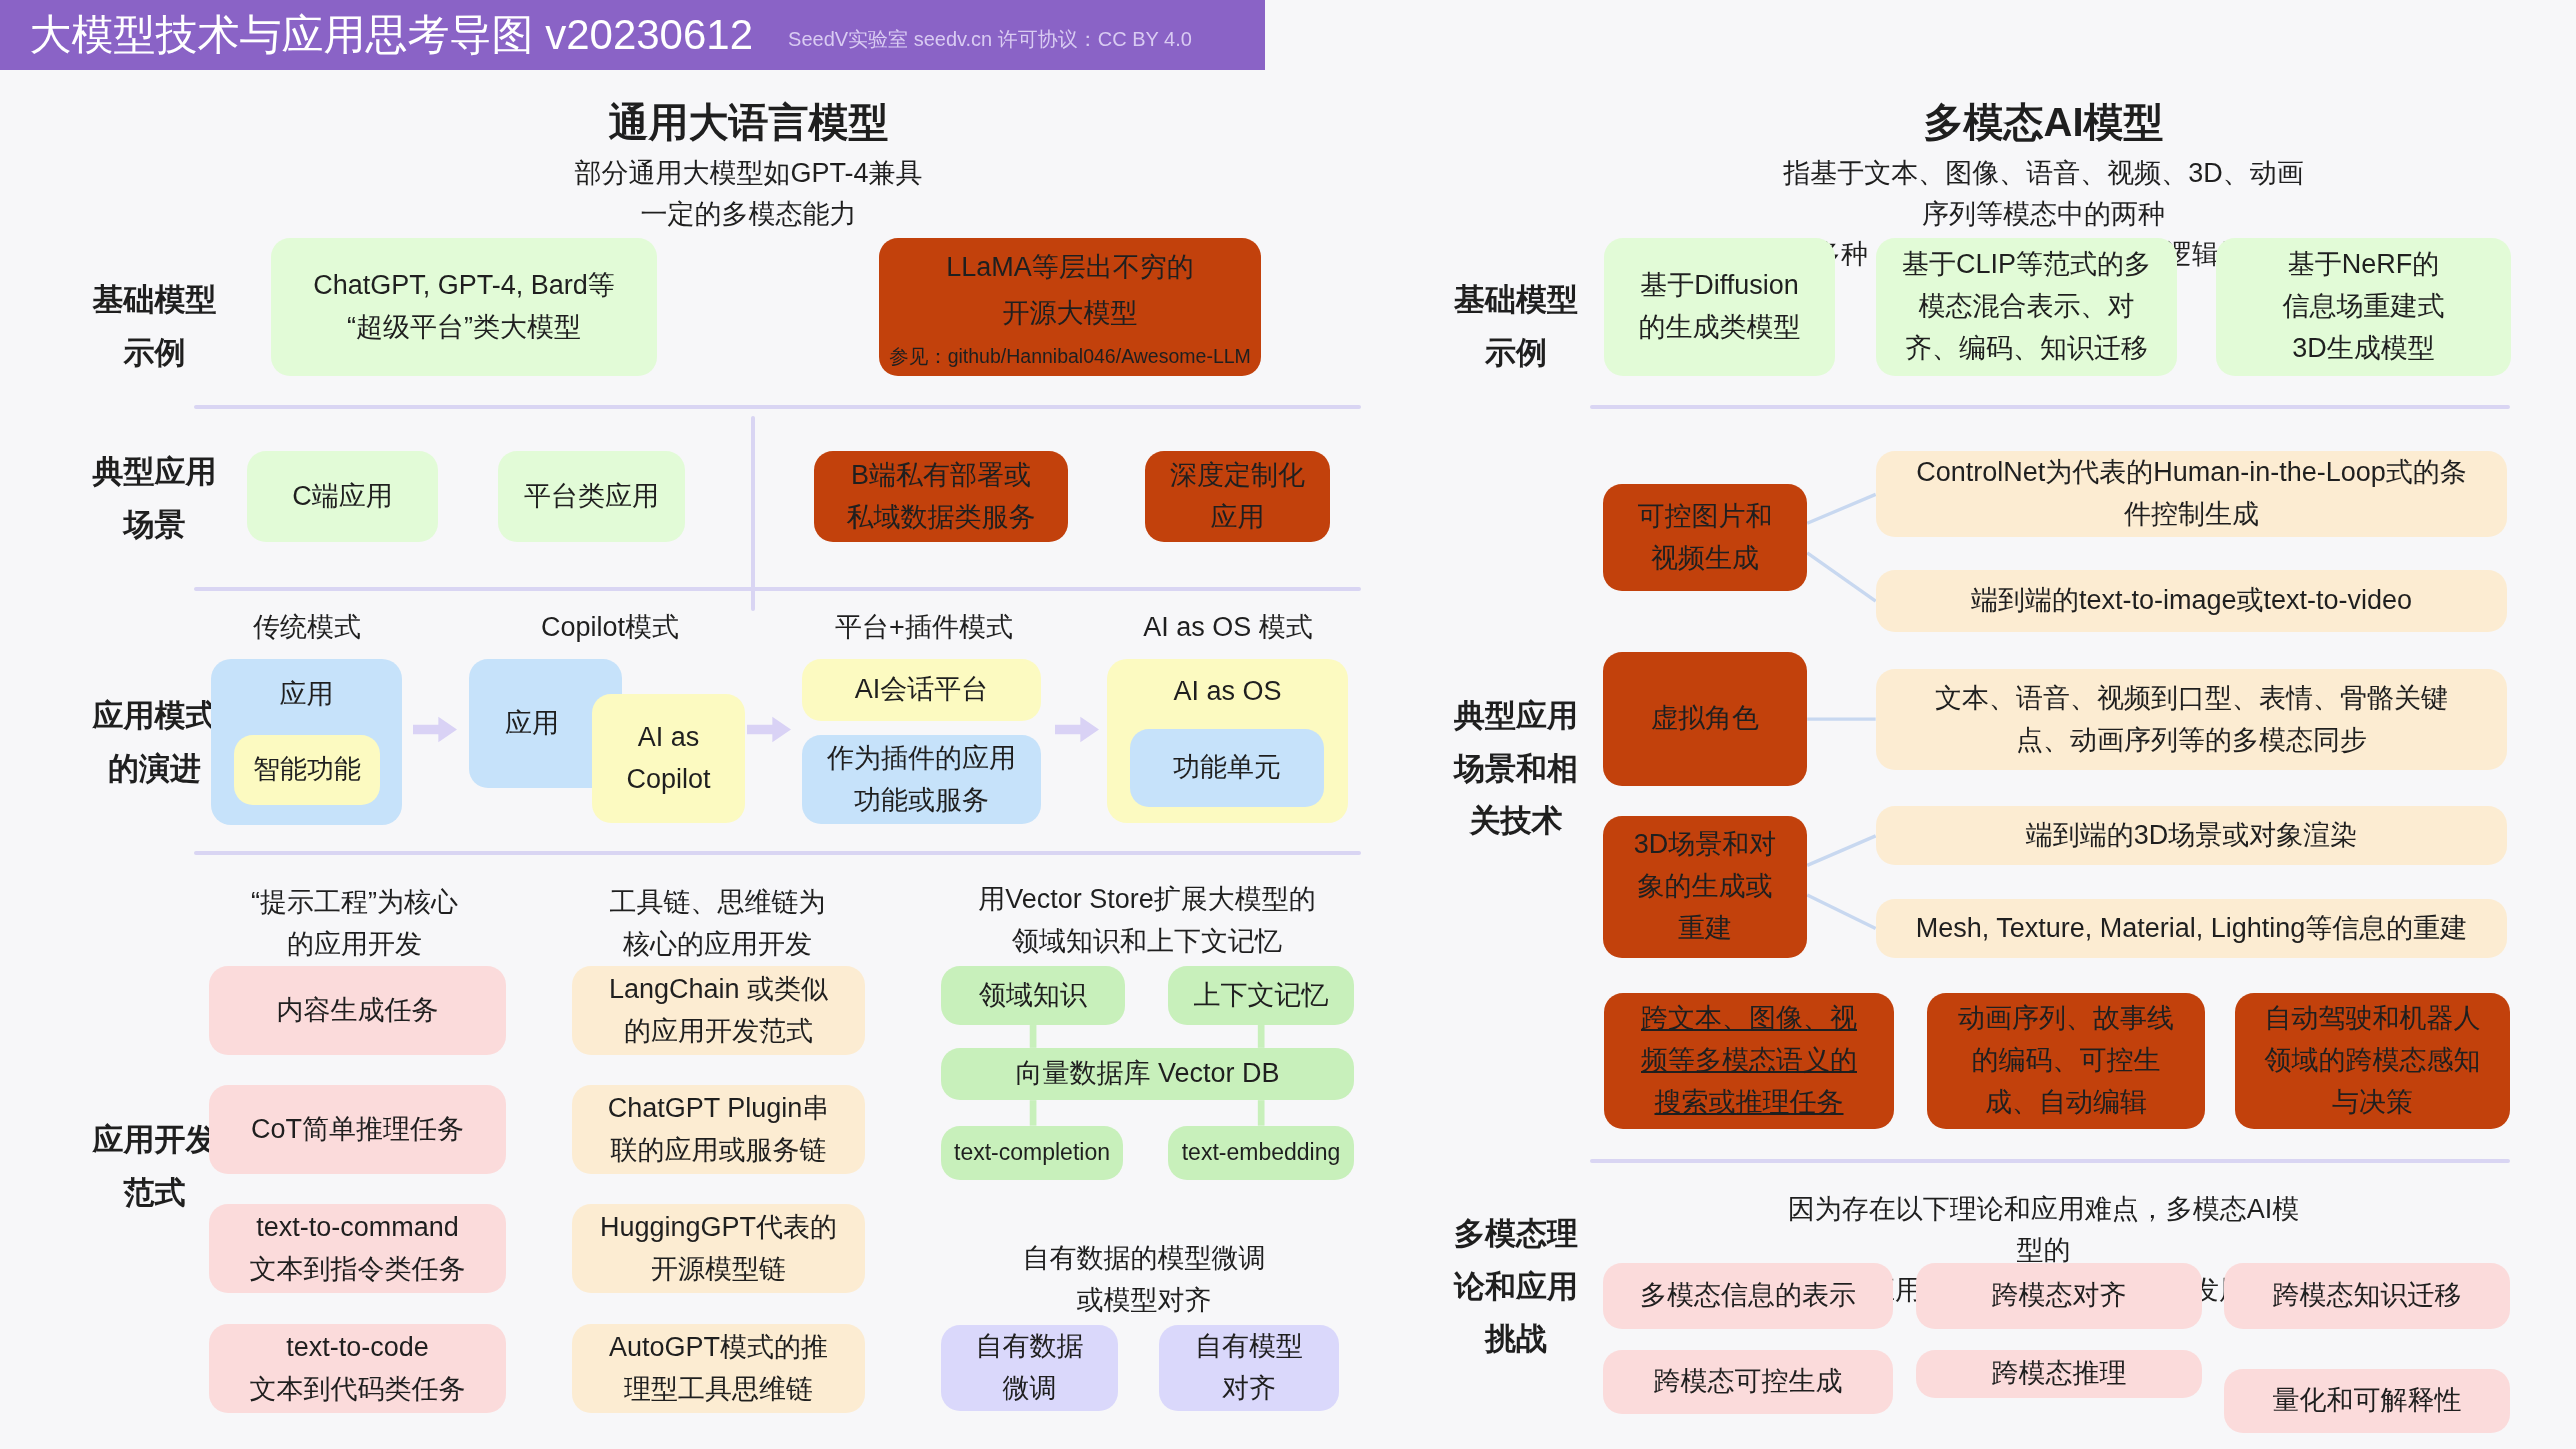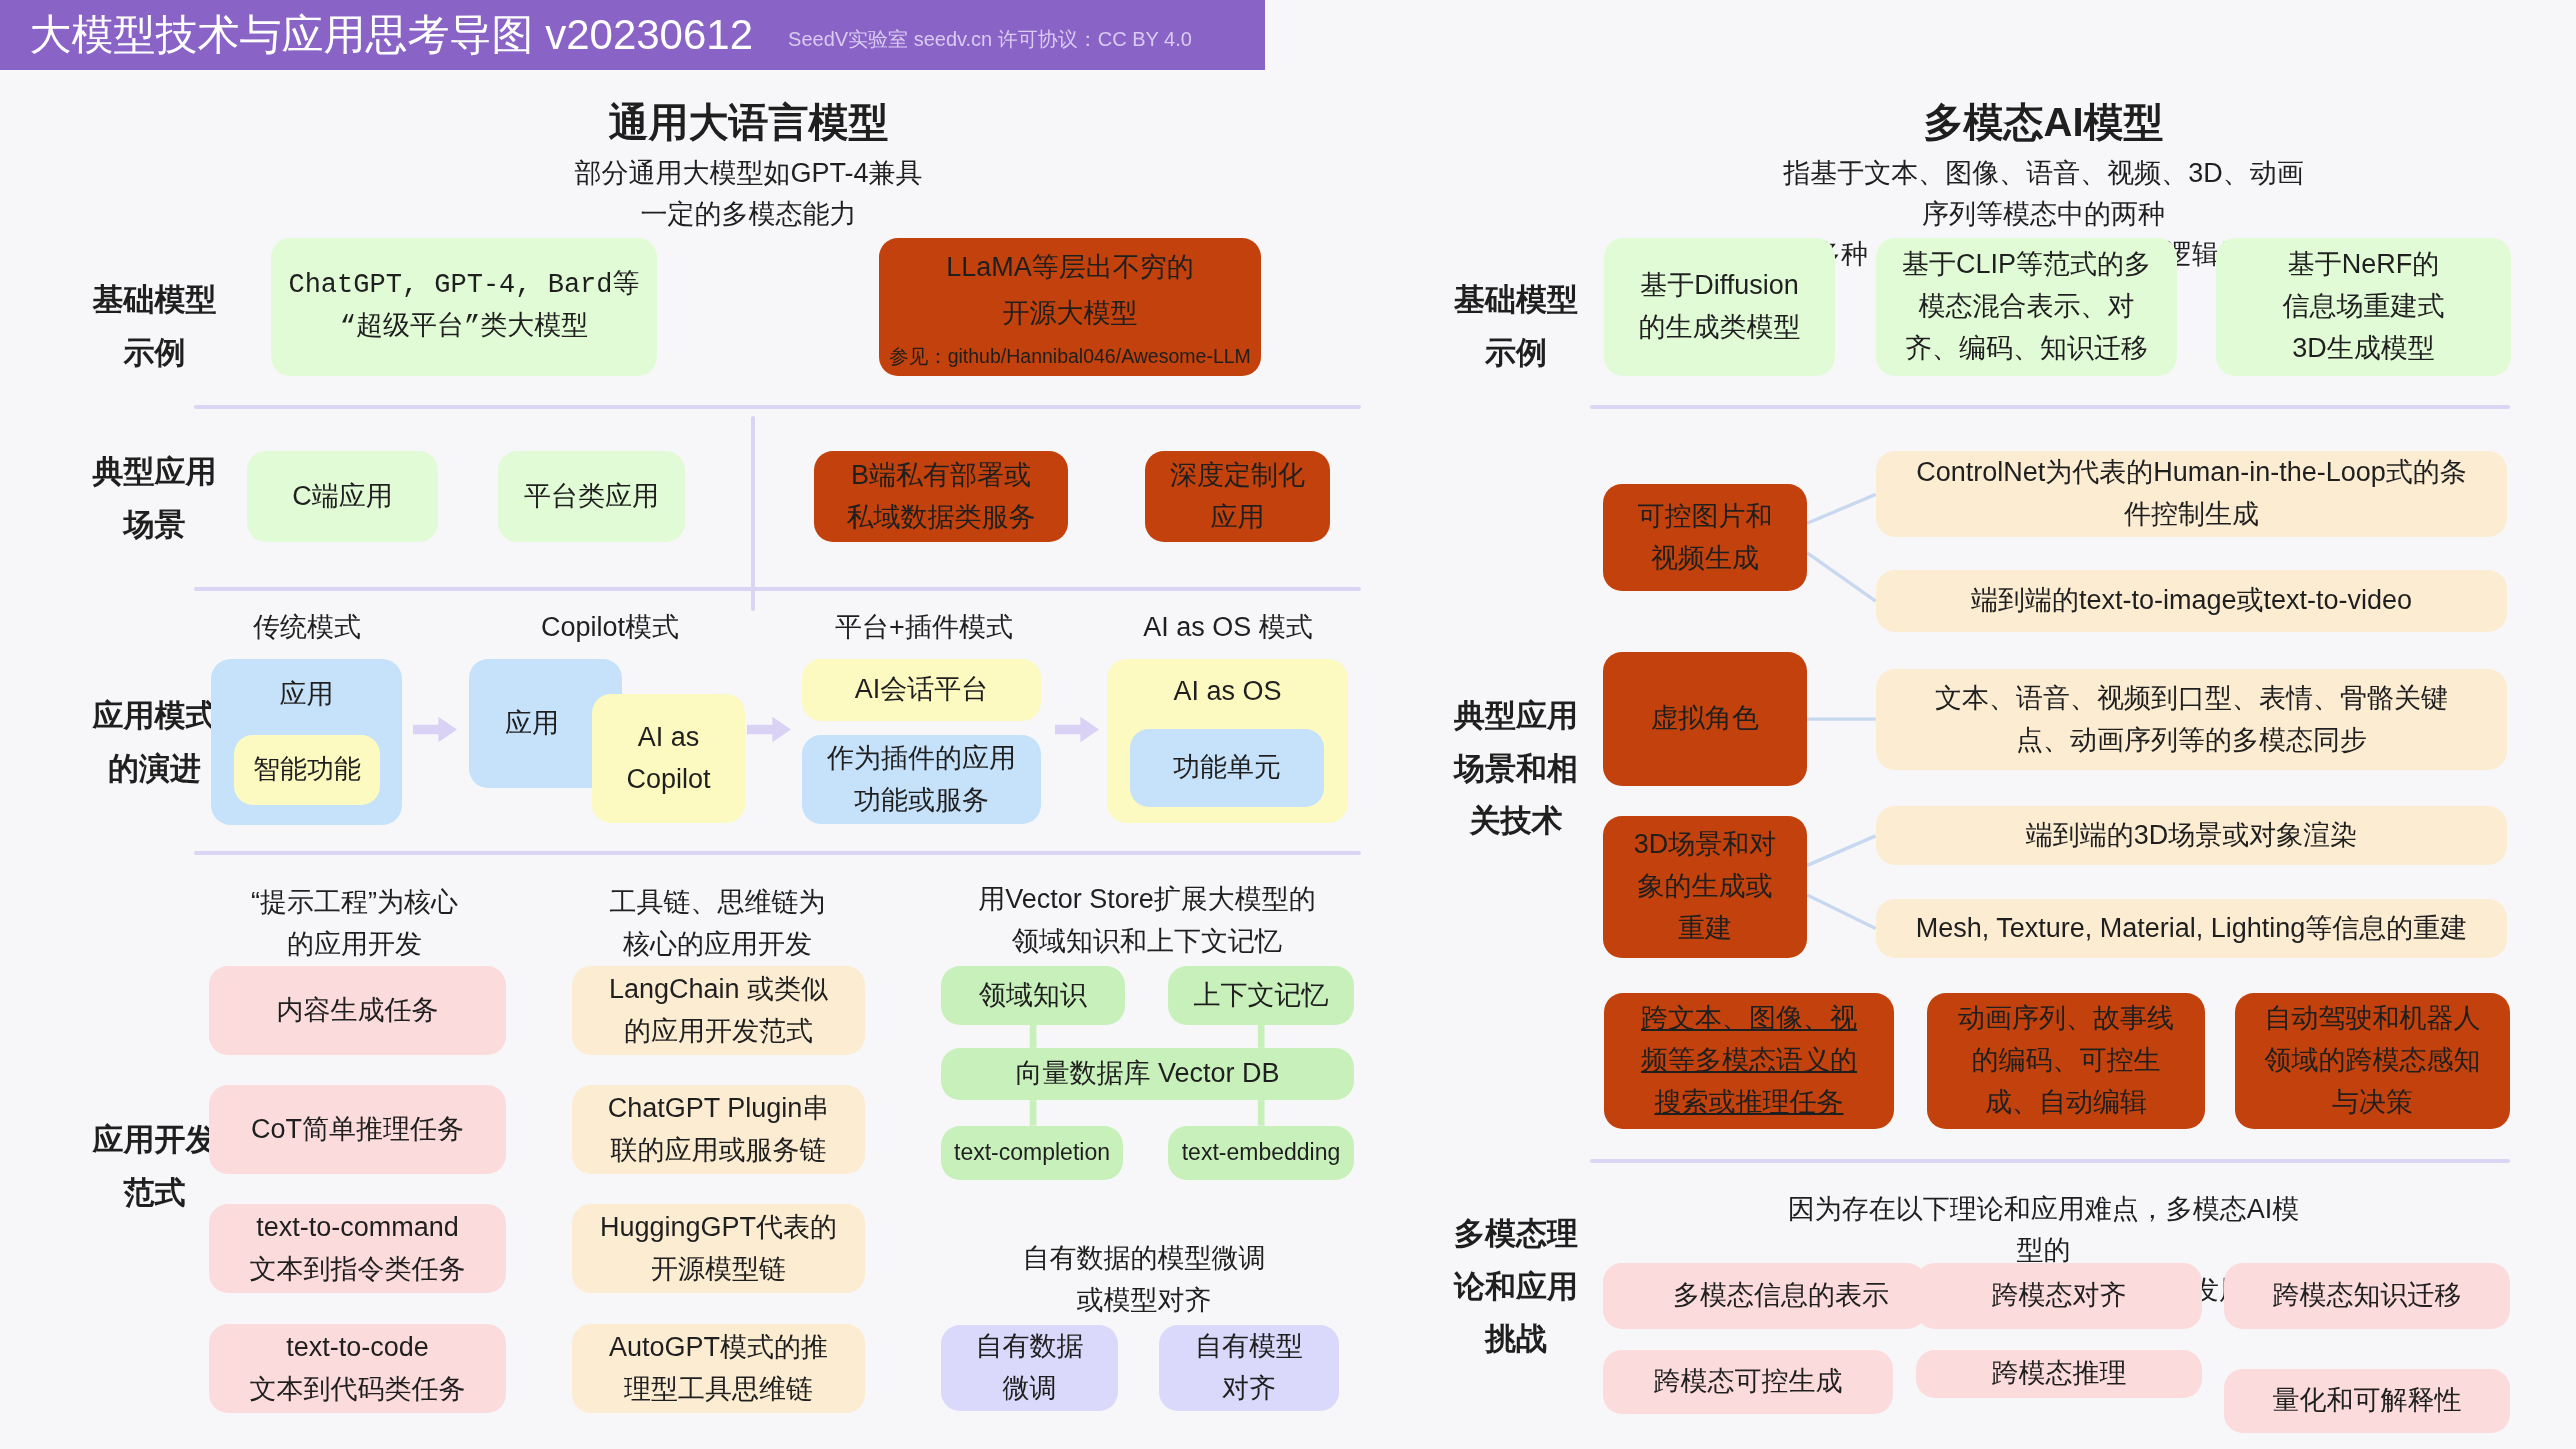--- a/index.html
+++ b/index.html
@@ -55,21 +55,21 @@
     <span class="title">大模型技术与应用思考导图 v20230612</span>
     <span class="meta">SeedV实验室 seedv.cn 许可协议：CC BY 4.0</span>
   </div>
 
   <div class="sect-title" style="left:480px;top:95px;width:537px;">通用大语言模型</div>
   <div class="sect-sub" style="left:480px;top:153px;width:537px;">部分通用大模型如GPT-4兼具
 一定的多模态能力</div>
 
   <div class="lbl" style="left:44px;top:274px;width:221px;">基础模型
 示例</div>
-  <div class="box g" style="left:271px;top:238px;width:386px;height:138px;font-family:Liberation Mono, monospace;">ChatGPT, GPT-4, Bard等
+  <div class="box g" style="left:271px;top:238px;width:386px;height:138px;">ChatGPT, GPT-4, Bard等
 “超级平台”类大模型</div>
   <div class="box b" style="left:879px;top:238px;width:382px;height:138px;flex-direction:column;">
     <div style="line-height:1.7;">LLaMA等层出不穷的
 开源大模型</div>
     <div class="note">参见：github/Hannibal046/Awesome-LLM</div>
   </div>
   <div class="hdiv" style="left:194px;top:405px;width:1167px;"></div>
 
   <div class="lbl" style="left:44px;top:446px;width:221px;">典型应用
 场景</div>
@@ -200,21 +200,21 @@
   <div class="box b" style="left:2235px;top:993px;width:275px;height:136px;">自动驾驶和机器人
 领域的跨模态感知
 与决策</div>
   <div class="hdiv" style="left:1590px;top:1159px;width:920px;"></div>
 
   <div class="lbl" style="left:1429px;top:1208px;width:174px;">多模态理
 论和应用
 挑战</div>
   <div class="sect-sub" style="left:1775px;top:1189px;width:537px;">因为存在以下理论和应用难点，多模态AI模型的
 科研与应用远未成熟，还存在巨大发展空间</div>
-  <div class="box p" style="left:1603px;top:1263px;width:290px;height:66px;padding-left:33px;">多模态信息的表示</div>
+  <div class="box p" style="left:1603px;top:1263px;width:290px;height:66px;">多模态信息的表示</div>
   <div class="box p" style="left:1916px;top:1263px;width:286px;height:66px;">跨模态对齐</div>
   <div class="box p" style="left:2224px;top:1263px;width:286px;height:66px;">跨模态知识迁移</div>
   <div class="box p" style="left:1603px;top:1350px;width:290px;height:64px;">跨模态可控生成</div>
   <div class="box p" style="left:1916px;top:1350px;width:286px;height:48px;">跨模态推理</div>
   <div class="box p" style="left:2224px;top:1350px;width:286px;height:64px;margin-top:19px;">量化和可解释性</div>
 
 </div>
 
 
 </body></html>

